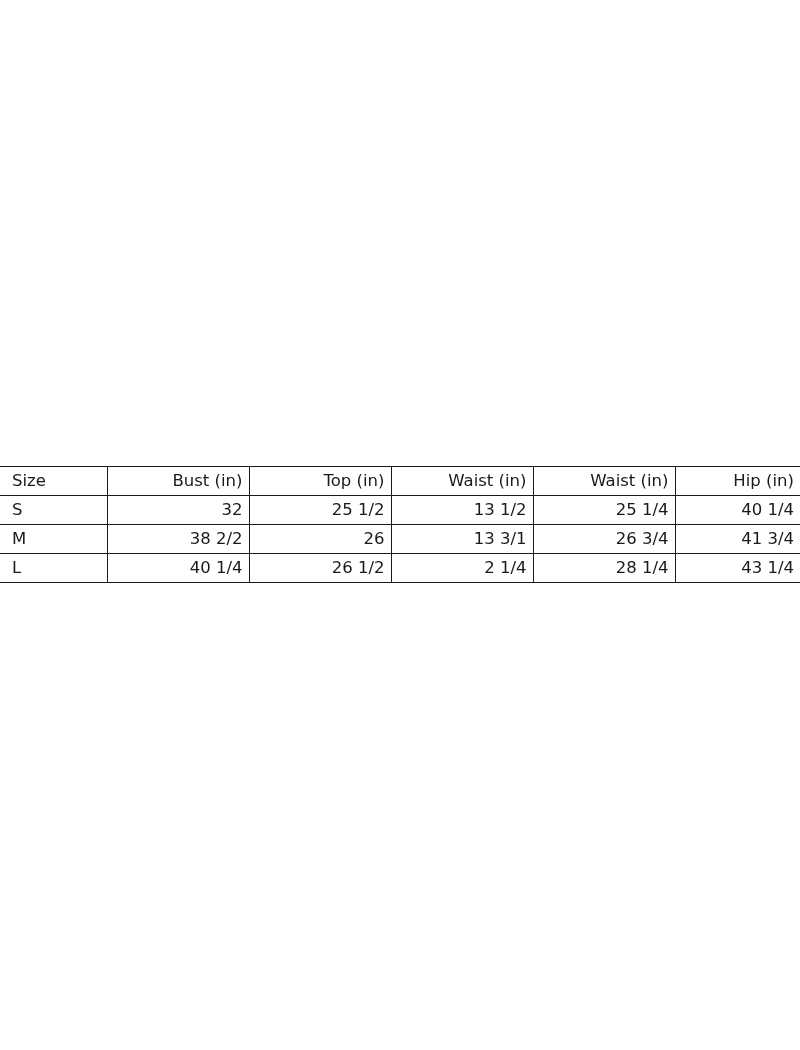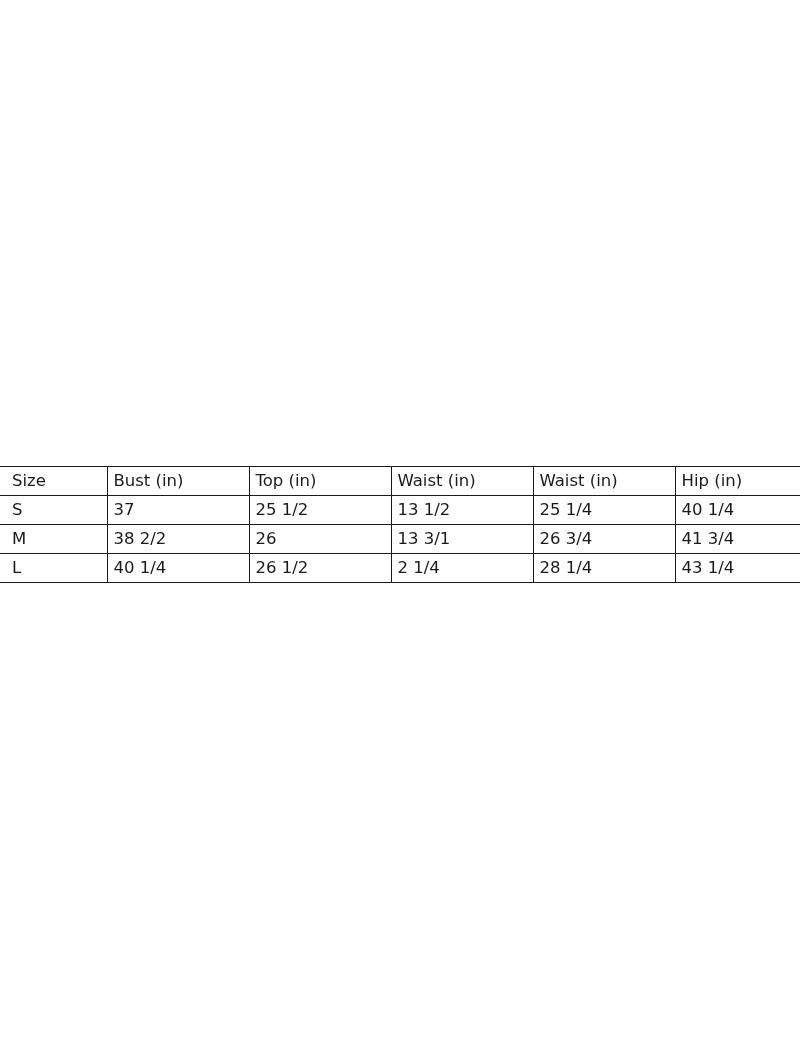--- a/index.html
+++ b/index.html
@@ -43,21 +43,21 @@
   table.size-chart col.c-waist   { width: 142px; }
   table.size-chart col.c-hip     { width: 125px; }
 
   table.size-chart th,
   table.size-chart td {
     border: 1px solid #1a1a1a;
     height: 28px;
     line-height: 28px;
     padding: 0 6px;
     font-weight: normal;
-    text-align: left;
+    text-align: right;
     white-space: nowrap;
     overflow: hidden;
   }
   
   table.size-chart th.first,
   table.size-chart td.first {
     text-align: left;
     padding-left: 12px;
   }
   table.size-chart tr:first-child th {
@@ -93,21 +93,21 @@
           <th>Bust (in)</th>
           <th>Top (in)</th>
           <th>Waist (in)</th>
           <th>Waist (in)</th>
           <th>Hip (in)</th>
         </tr>
       </thead>
       <tbody>
         <tr>
           <td class="first">S</td>
-          <td>37</td>
+          <td>32</td>
           <td>25 1/2</td>
           <td>13 1/2</td>
           <td>25 1/4</td>
           <td>40 1/4</td>
         </tr>
         <tr>
           <td class="first">M</td>
           <td>38 2/2</td>
           <td>26</td>
           <td>13 3/1</td>

